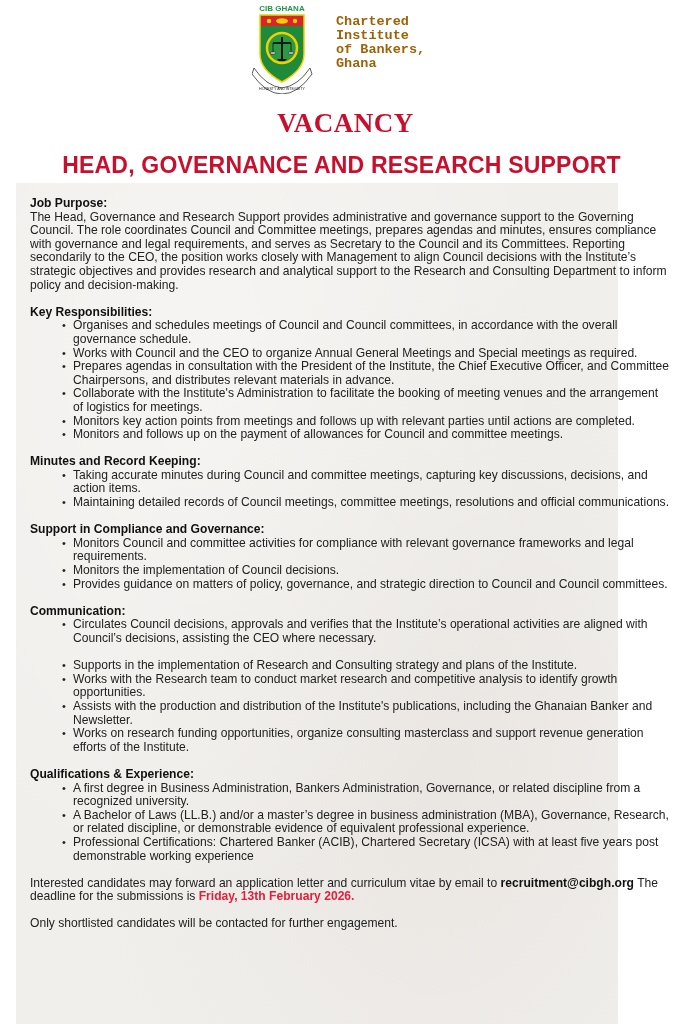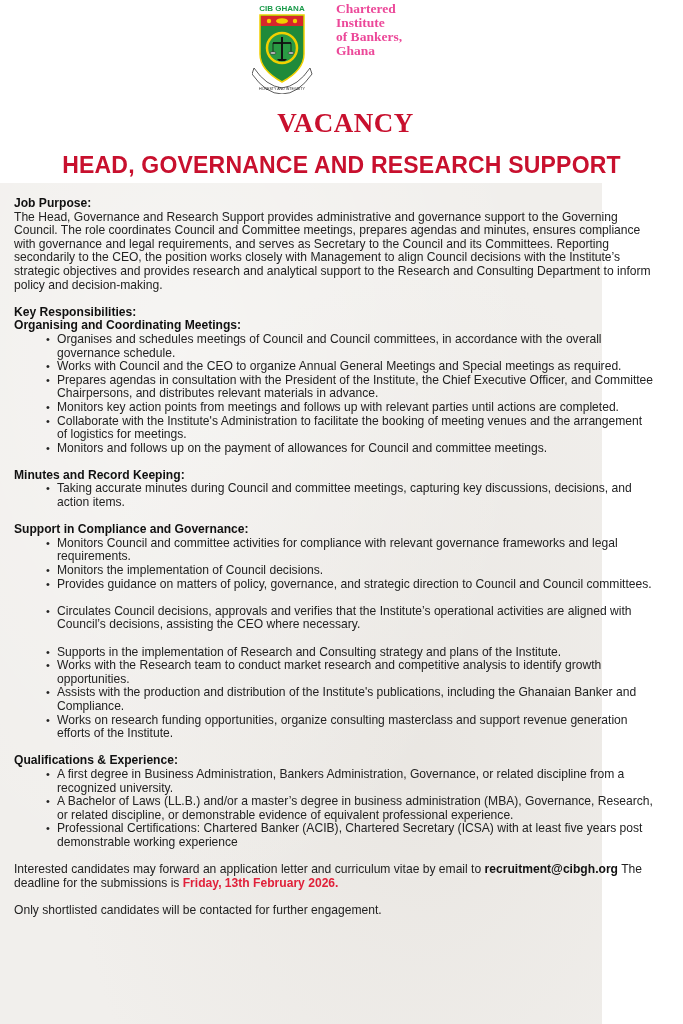--- a/index.html
+++ b/index.html
@@ -6,37 +6,37 @@
     body {
       width: 683px; height: 1024px; overflow: hidden;
       background: #ffffff;
       font-family: "Liberation Sans", sans-serif;
       position: relative;
     }
     .header { position: relative; height: 183px; }
     .logo-wrap { position: absolute; left: 252px; top: 2px; width: 180px; height: 92px; }
     .crest { position: absolute; left: 0; top: 0; width: 78px; height: 92px; }
     .org-name {
-      position: absolute; left: 84px; top: 0;
-      color: #ec4899; font-weight: bold; font-size: 13.5px; line-height: 14px;
-      font-family: Liberation Serif, serif;
+      position: absolute; left: 84px; top: 13px;
+      color: #a16207; font-weight: bold; font-size: 13.5px; line-height: 14px;
+      font-family: Liberation Mono, monospace;
     }
     .org-name div { white-space: nowrap; }
     .title-1 {
       position: absolute; left: 0; right: 0; top: 108px; text-align: center;
       color: #c8102e; font-family: "Liberation Serif", serif; font-weight: bold;
       font-size: 27px; letter-spacing: 0.5px; line-height: 30px; padding-left: 8px;
     }
     .title-2 {
       position: absolute; left: 0; right: 0; top: 151px; text-align: center;
       color: #c8102e; font-family: Liberation Sans, sans-serif; font-weight: bold;
       font-size: 23px; line-height: 28px; letter-spacing: 0.2px;
     }
     .panel {
-      position: absolute; left: 0; top: 183px; width: 602px; height: 841px;
+      position: absolute; left: 16px; top: 183px; width: 602px; height: 841px;
       background: #f1efec;
       background-image:
         radial-gradient(ellipse at 30% 20%, rgba(255,255,255,0.35), rgba(255,255,255,0) 60%),
         radial-gradient(ellipse at 70% 70%, rgba(220,215,208,0.35), rgba(255,255,255,0) 60%);
     }
     .content {
       position: absolute; left: 14px; top: 14px; width: 640px;
       color: #222; font-size: 12.1px; line-height: 13.6px;
       font-family: "Liberation Sans", sans-serif;
     }
@@ -89,54 +89,55 @@
 
 <div class="panel">
   <div class="content">
 
     <p class="h">Job Purpose:</p>
     <p>The Head, Governance and Research Support provides administrative and governance support to the Governing Council. The role coordinates Council and Committee meetings, prepares agendas and minutes, ensures compliance with governance and legal requirements, and serves as Secretary to the Council and its Committees. Reporting secondarily to the CEO, the position works closely with Management to align Council decisions with the Institute’s strategic objectives and provides research and analytical support to the Research and Consulting Department to inform policy and decision-making.</p>
     <div class="gap"></div>
 
     <p class="h">Key Responsibilities:</p>
 
-    <p class="h">Organising and Coordinating Meetings:</p>
     <ul>
       <li>Organises and schedules meetings of Council and Council committees, in accordance with the overall governance schedule.</li>
       <li>Works with Council and the CEO to organize Annual General Meetings and Special meetings as required.</li>
       <li>Prepares agendas in consultation with the President of the Institute, the Chief Executive Officer, and Committee Chairpersons, and distributes relevant materials in advance.</li>
+      <li>Collaborate with the Institute's Administration to facilitate the booking of meeting venues and the arrangement of logistics for meetings.</li>
       <li>Monitors key action points from meetings and follows up with relevant parties until actions are completed.</li>
-      <li>Collaborate with the Institute's Administration to facilitate the booking of meeting venues and the arrangement of logistics for meetings.</li>
       <li>Monitors and follows up on the payment of allowances for Council and committee meetings.</li>
     </ul>
     <div class="gap"></div>
 
     <p class="h">Minutes and Record Keeping:</p>
     <ul>
       <li>Taking accurate minutes during Council and committee meetings, capturing key discussions, decisions, and action items.</li>
+      <li>Maintaining detailed records of Council meetings, committee meetings, resolutions and official communications.</li>
     </ul>
     <div class="gap"></div>
 
     <p class="h">Support in Compliance and Governance:</p>
     <ul>
       <li>Monitors Council and committee activities for compliance with relevant governance frameworks and legal requirements.</li>
       <li>Monitors the implementation of Council decisions.</li>
       <li>Provides guidance on matters of policy, governance, and strategic direction to Council and Council committees.</li>
     </ul>
     <div class="gap"></div>
 
+    <p class="h">Communication:</p>
     <ul>
       <li>Circulates Council decisions, approvals and verifies that the Institute’s operational activities are aligned with Council’s decisions, assisting the CEO where necessary.</li>
     </ul>
     <div class="gap"></div>
 
     <ul>
       <li>Supports in the implementation of Research and Consulting strategy and plans of the Institute.</li>
       <li>Works with the Research team to conduct market research and competitive analysis to identify growth opportunities.</li>
-      <li>Assists with the production and distribution of the Institute's publications, including the Ghanaian Banker and Compliance.</li>
+      <li>Assists with the production and distribution of the Institute's publications, including the Ghanaian Banker and Newsletter.</li>
       <li>Works on research funding opportunities, organize consulting masterclass and support revenue generation efforts of the Institute.</li>
     </ul>
     <div class="gap"></div>
 
     <p class="h">Qualifications &amp; Experience:</p>
     <ul>
       <li>A first degree in Business Administration, Bankers Administration, Governance, or related discipline from a recognized university.</li>
       <li>A Bachelor of Laws (LL.B.) and/or a master’s degree in business administration (MBA), Governance, Research, or related discipline, or demonstrable evidence of equivalent professional experience.</li>
       <li>Professional Certifications: Chartered Banker (ACIB), Chartered Secretary (ICSA) with at least five years post demonstrable working experience</li>
     </ul>

